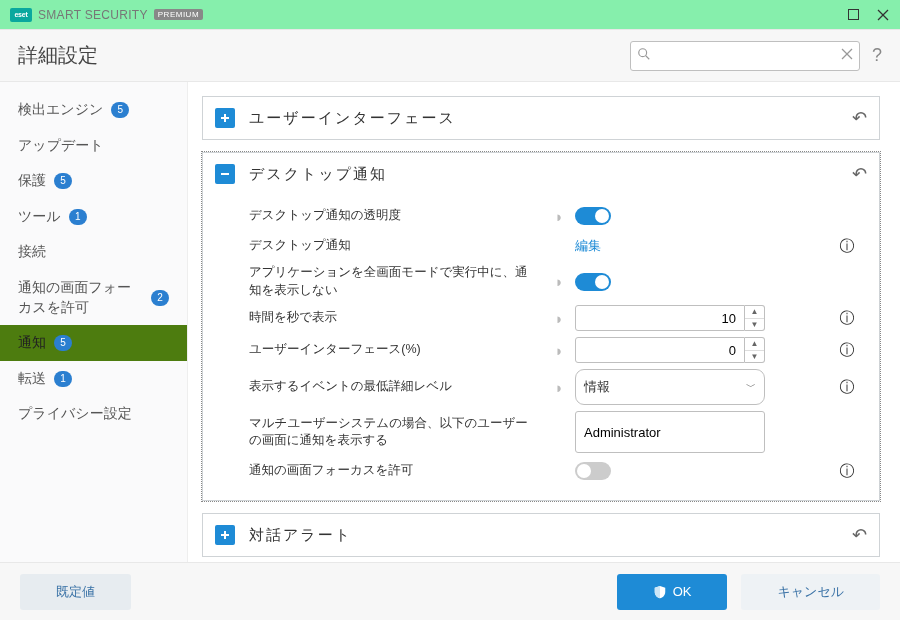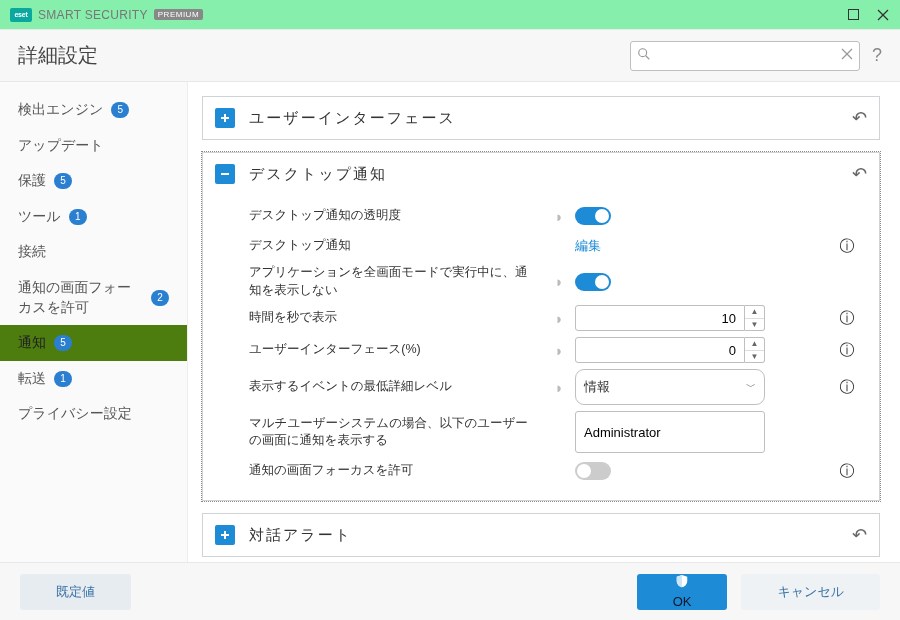--- a/index.html
+++ b/index.html
@@ -63,21 +63,21 @@
 
   .select { width: 190px; height: 36px; border: 1px solid #bfbfbf; border-radius: 9px; display: flex; align-items: center; padding: 0 8px; font-size: 13px; cursor: pointer; }
   .select .chev { margin-left: auto; font-size: 10px; color: #666; }
 
   .text-input { width: 190px; height: 42px; border: 1px solid #bfbfbf; border-radius: 3px; padding: 0 8px; font-size: 13px; outline: none; }
 
   
   .footer { height: 58px; background: #f7f7f7; border-top: 1px solid #e8e8e8; display: flex; align-items: center; padding: 0 20px; }
   .btn { height: 36px; border-radius: 3px; display: flex; align-items: center; justify-content: center; font-size: 13px; cursor: pointer; padding: 0 36px; }
   .btn.default { background: #e7ecf0; color: #3a72a6; }
-  .btn.primary { background: #1e8bd6; color: #0f172a; font-weight: 500; gap: 6px; flex-direction: column; }
+  .btn.primary { background: #1e8bd6; color: #ffffff; font-weight: 500; gap: 6px; }
   .btn.cancel { background: #eef2f5; color: #3a72a6; }
   .footer .right { margin-left: auto; display: flex; gap: 14px; }
   .shield { width: 14px; height: 14px; }
 </style>
 </head>
 <body>
 
 <div class="titlebar">
   <div class="brand">
     <span class="logo">eset</span>

